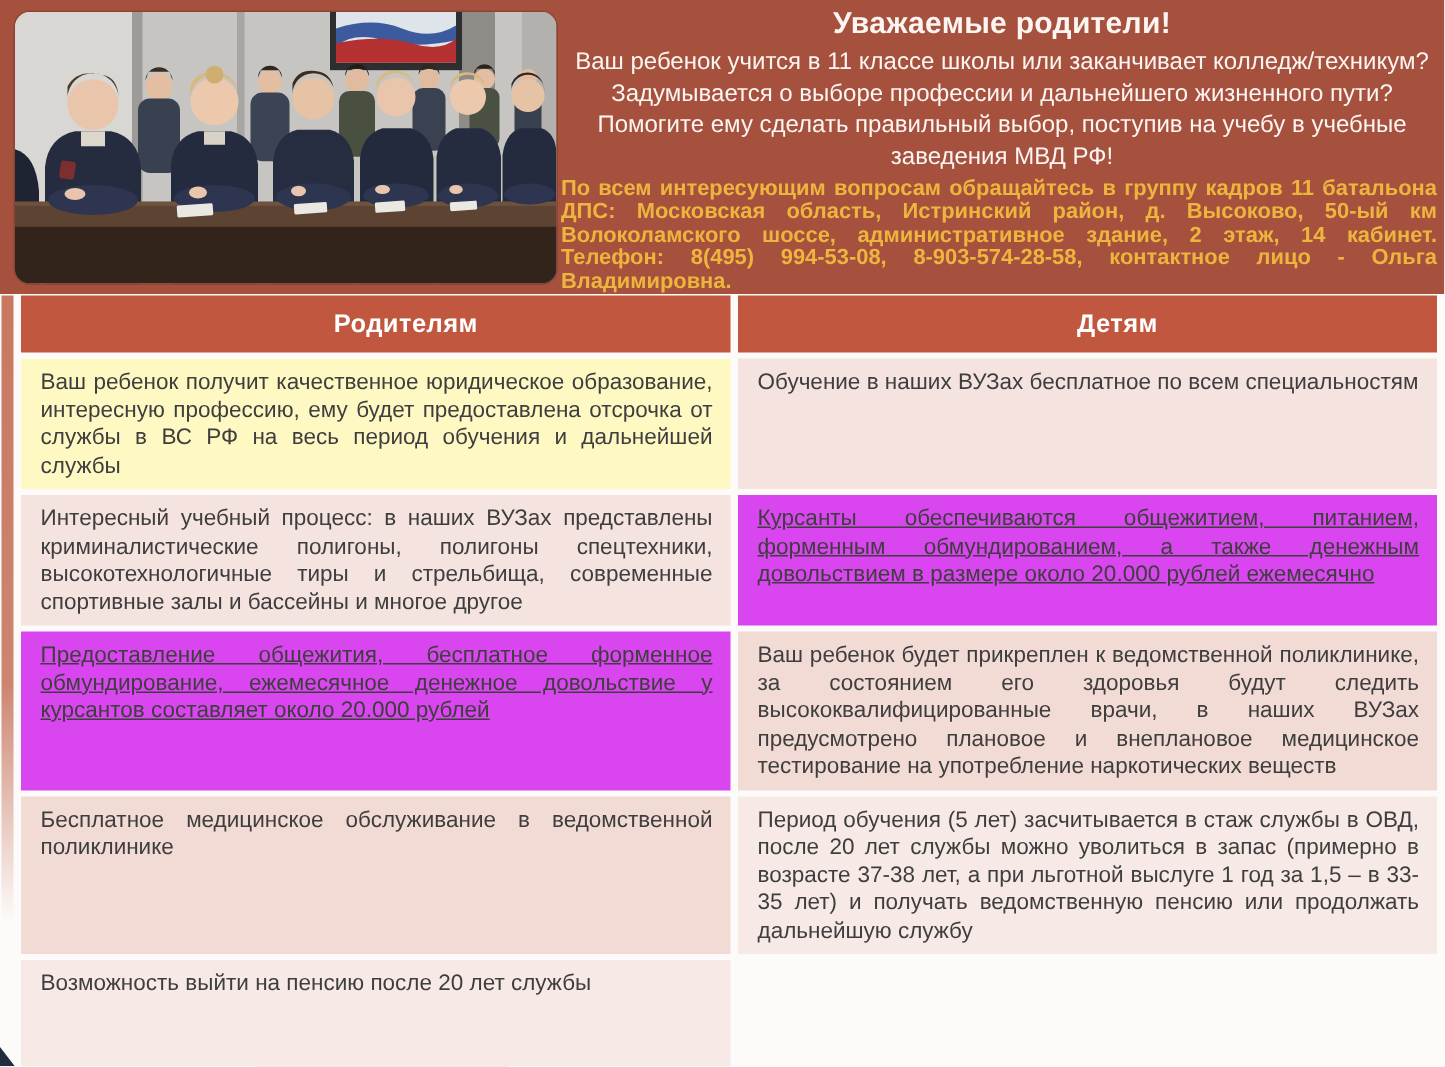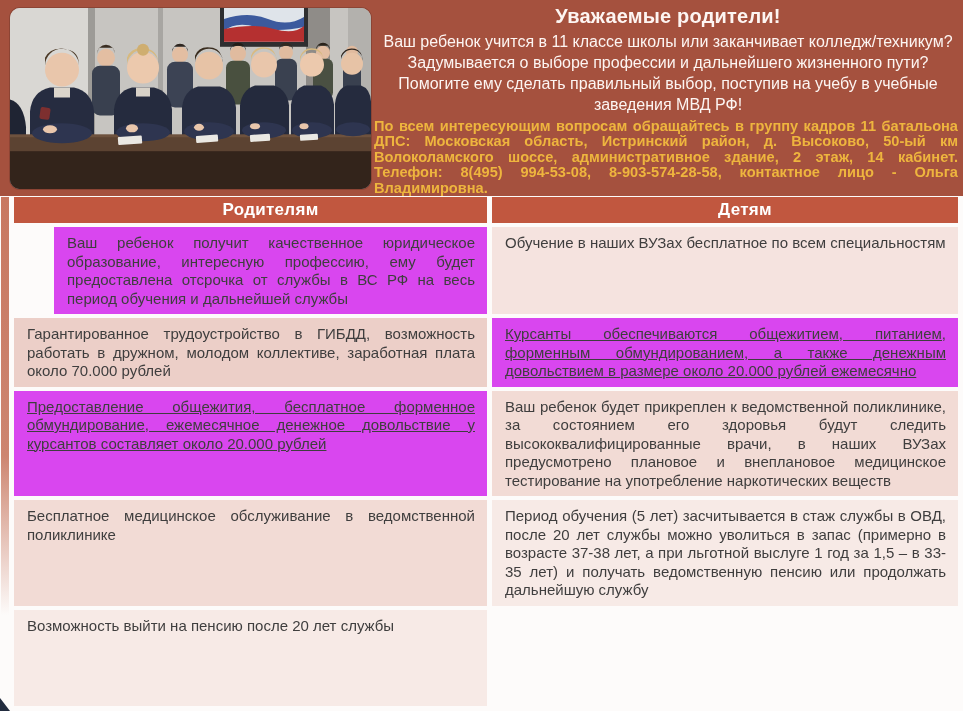--- a/index.html
+++ b/index.html
@@ -12,23 +12,23 @@
   .photo-frame svg{display:block;width:100%;height:100%;}
   .banner-textblock{position:absolute;left:381px;top:5px;width:574px;text-align:center;color:#fdf5f2;}
   .banner-title{font-size:20px;font-weight:bold;margin:0 0 3px 0;letter-spacing:.2px;text-align:center;}
   .banner-body{font-size:16px;line-height:21px;margin:0;}
   .banner-contact{position:absolute;left:374px;top:119px;width:584px;color:#eeb53e;font-size:14.6px;line-height:15.4px;font-weight:bold;text-align:justify;margin:0;}
 
   
   .table-area{position:relative;width:963px;}
   .gap-line{height:1px;background:#fdfbfa;}
   .benefits{display:grid;grid-template-columns:473px 1fr;column-gap:5px;row-gap:4px;padding:0 5px 0 14px;background:#fdfbfa;}
-  .hdr{height:26px;display:flex;align-items:center;justify-content:center;background:#c1573f;color:#fff;font-size:17px;font-weight:bold;letter-spacing:.3px;padding-left:40px;}
+  .hdr{height:38px;display:flex;align-items:center;justify-content:center;background:#c1573f;color:#fff;font-size:17px;font-weight:bold;letter-spacing:.3px;padding-left:40px;}
   .cell{box-sizing:border-box;padding:7px 12px 6px 13px;color:#3f3e3e;font-size:15px;line-height:18.5px;text-align:justify;}
-  .r1{min-height:80px;background:#d946ef;margin-left:40px;}
+  .r1{min-height:80px;background:#fef9c3;}
   .r2{min-height:75px;background:#f5e3df;}
   .r3{min-height:59px;background:#eccfc8;}
   .r4{min-height:63px;background:#d946ef;text-decoration:underline;}
   .r5{min-height:91px;background:#f2dbd5;}
   .r6{min-height:96px;background:#f7eae6;}
 
   
   .left-strip{position:absolute;left:1px;top:197px;width:8px;height:418px;background:linear-gradient(180deg,#c87861 0%,#cd8570 62%,rgba(230,195,185,0) 100%);}
   .corner-mark{position:absolute;left:0;bottom:0;width:10px;height:13px;background:#222c3e;clip-path:polygon(0 0,100% 100%,0 100%);}
 </style>
@@ -146,22 +146,22 @@
 
   <div class="table-area">
     <div class="gap-line"></div>
     <div class="benefits">
       <div class="hdr">Родителям</div>
       <div class="hdr">Детям</div>
 
       <div class="cell r1">Ваш ребенок получит качественное юридическое образование, интересную профессию, ему будет предоставлена отсрочка от службы в ВС РФ на весь период обучения и дальнейшей службы</div>
 
       <div class="cell r2">Обучение в наших ВУЗах бесплатное по всем специальностям</div>
+      <div class="cell r2">Интересный учебный процесс: в наших ВУЗах представлены криминалистические полигоны, полигоны спецтехники, высокотехнологичные тиры и стрельбища, современные спортивные залы и бассейны и многое другое</div>
 
-      <div class="cell r3">Гарантированное трудоустройство в ГИБДД, возможность работать в дружном, молодом коллективе, заработная плата около 70.000 рублей</div>
 
       <div class="cell r4">Курсанты обеспечиваются общежитием, питанием, форменным обмундированием, а также денежным довольствием в размере около 20.000 рублей ежемесячно</div>
       <div class="cell r4">Предоставление общежития, бесплатное форменное обмундирование, ежемесячное денежное довольствие у курсантов составляет около 20.000  рублей</div>
 
       <div class="cell r5">Ваш ребенок будет прикреплен к ведомственной поликлинике, за состоянием его здоровья будут следить высококвалифицированные врачи, в наших ВУЗах предусмотрено плановое и внеплановое медицинское тестирование на употребление наркотических веществ</div>
       <div class="cell r5">Бесплатное медицинское обслуживание в ведомственной поликлинике</div>
 
       <div class="cell r6">Период обучения (5 лет) засчитывается в стаж службы в ОВД, после 20 лет службы можно уволиться в запас (примерно в возрасте 37-38 лет, а при льготной выслуге 1 год за 1,5 – в 33-35 лет) и получать ведомственную пенсию или продолжать дальнейшую службу</div>
       <div class="cell r6">Возможность выйти на пенсию после 20 лет службы</div>
     </div>

